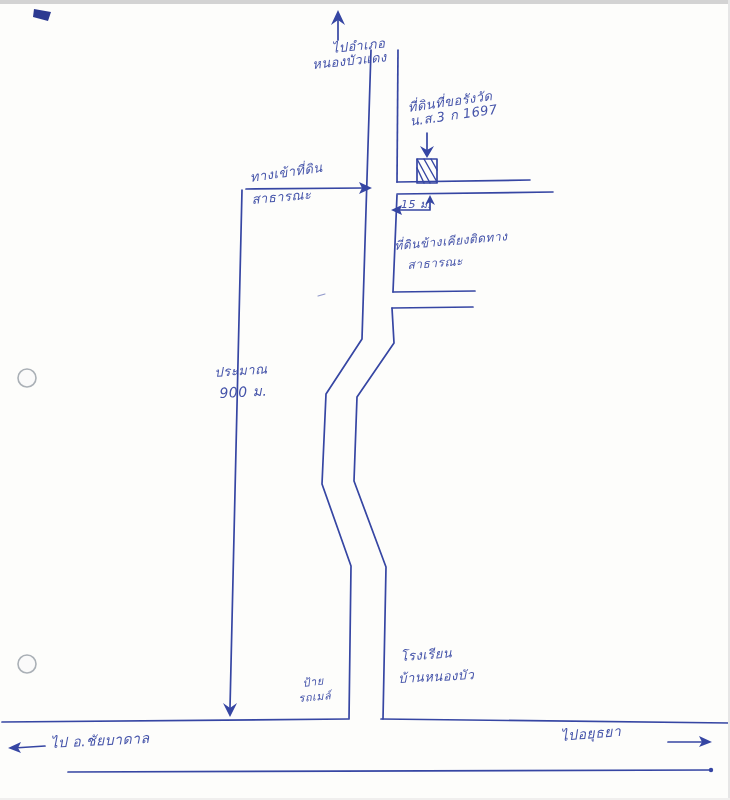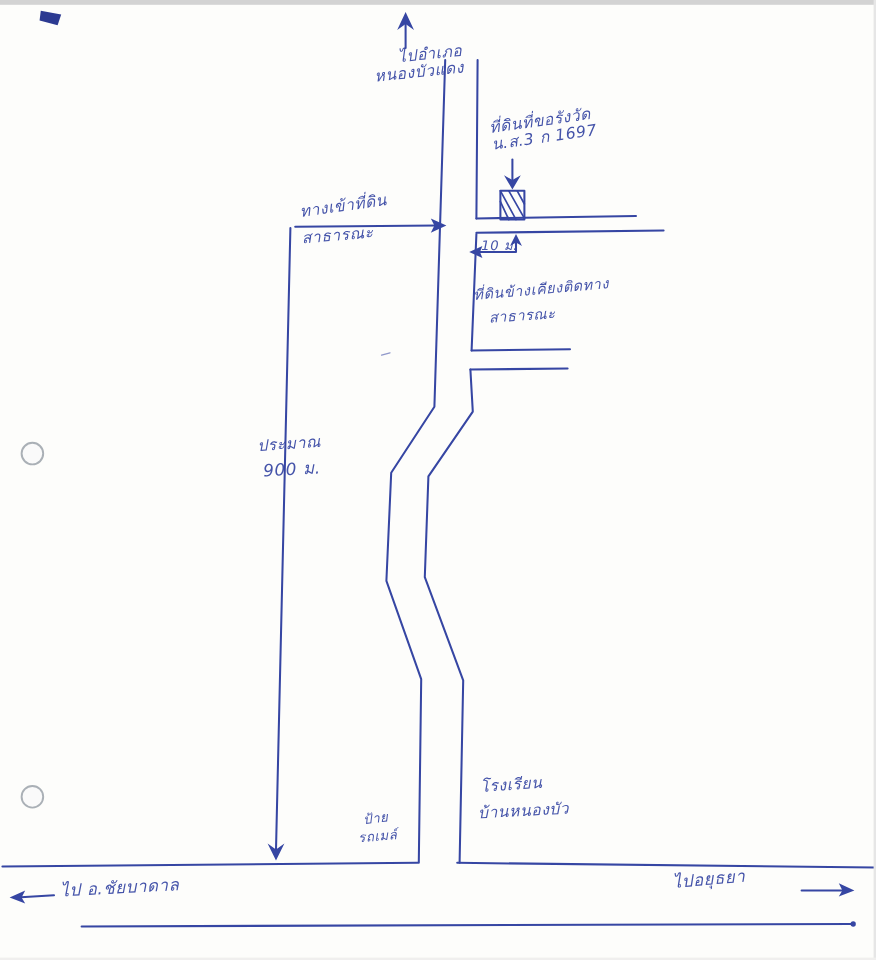--- a/index.html
+++ b/index.html
@@ -87,21 +87,21 @@
   </div>
 
   <div class="lbl" style="left:407px;top:101px;transform:rotate(-8deg);">
     <div>ที่ดินที่ขอรังวัด</div>
     <div>น.ส.3 ก 1697</div>
   </div>
 
   <div class="lbl" style="left:249px;top:171px;transform:rotate(-8deg);">ทางเข้าที่ดิน</div>
   <div class="lbl" style="left:251px;top:193px;transform:rotate(-5deg);">สาธารณะ</div>
 
-  <div class="lbl sm" style="left:401px;top:199px;">10 ม.</div>
+  <div class="lbl sm" style="left:401px;top:199px;">15 ม.</div>
 
   <div class="lbl" style="left:394px;top:240px;transform:rotate(-5deg);font-size:12px;">ที่ดินข้างเคียงติดทาง</div>
   <div class="lbl" style="left:407px;top:259px;transform:rotate(-4deg);font-size:12px;">สาธารณะ</div>
 
   <div class="lbl" style="left:214px;top:366px;transform:rotate(-4deg);">ประมาณ</div>
   <div class="lbl lg" style="left:219px;top:386px;transform:rotate(-3deg);">900 ม.</div>
 
   <div class="lbl sm" style="left:302px;top:678px;transform:rotate(-7deg);">ป้าย</div>
   <div class="lbl sm" style="left:298px;top:693px;transform:rotate(-5deg);">รถเมล์</div>
 

